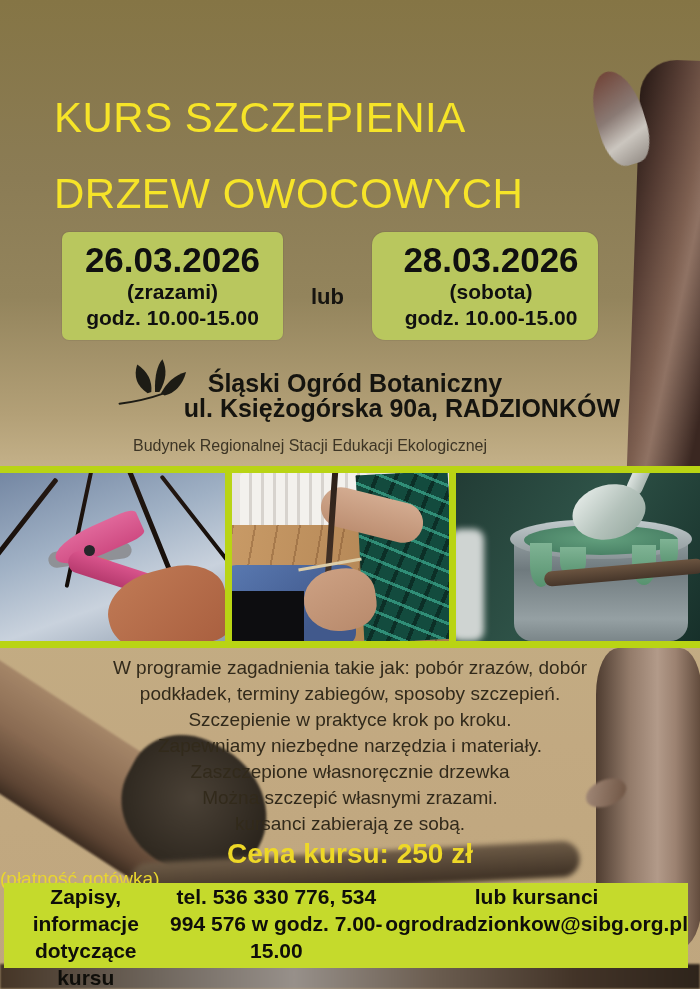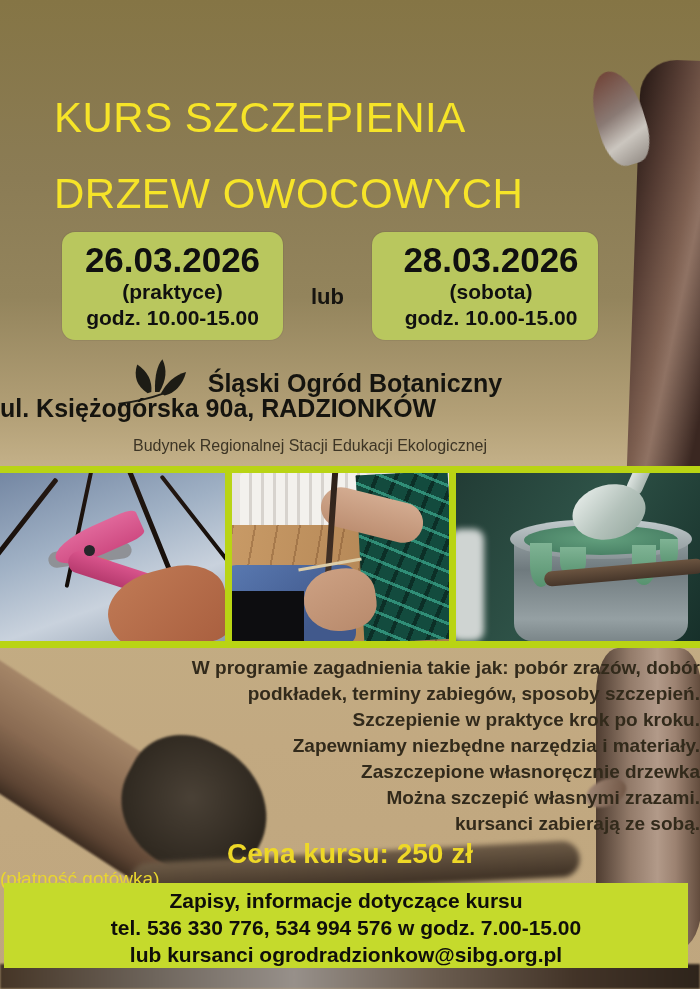--- a/index.html
+++ b/index.html
@@ -52,30 +52,30 @@
     filter:blur(1.2px);
   }
   
   .title { position:absolute; left:54px; top:80px; color:#f6e428; font-weight:400; font-size:42px; line-height:76px; letter-spacing:.5px; }
   
   .date-box {
     position:absolute; top:232px; height:108px; background:#b9c75e; border-radius:13px;
     display:flex; flex-direction:column; align-items:center; justify-content:center; gap:1px;
     color:#101010; box-shadow:0 0 0 1px rgba(0,0,0,.05);
   }
-  .date-box-1 { left:62px; width:221px; }
+  .date-box-1 { left:62px; width:221px;border-radius:7px; }
   .date-box-2 { left:372px; width:226px;padding-left:12px; }
   .date-main { font-size:35px; font-weight:700; line-height:38px; }
   .date-day  { font-size:21px; font-weight:700; line-height:24px; }
   .date-hours{ font-size:21px; font-weight:700; line-height:26px; }
   .date-or { position:absolute; left:283px; top:284px; width:89px; text-align:center; font-size:22px; font-weight:700; color:#161410; }
   
   .loc-line1 { position:absolute; left:0; top:357px; width:620px; display:flex; align-items:center; justify-content:center; gap:16px; }
   .loc-name, .loc-addr { color:#15140f; font-weight:700; font-size:25px; }
-  .loc-addr { position:absolute; left:0; top:394px; width:620px; text-align:left; }
+  .loc-addr { position:absolute; left:0; top:394px; width:620px; text-align:right; }
   .loc-building { position:absolute; left:0; top:437px; width:620px; text-align:center; color:#3d3525; font-size:16px; }
   .leaf-icon svg { display:block; }
   
   .photo-strip {
     position:absolute; left:0; top:466px; width:700px; height:182px; background:#b9d414;
     display:flex; gap:7px; padding:7px 0;
   }
   .photo { position:relative; height:168px; overflow:hidden; }
   .photo-1 { width:225px; background:linear-gradient(160deg,#7487a3 0%,#9fb0c4 38%,#c9d2dd 68%,#8f9dae 100%); }
   .photo-2 { width:217px; background:#e8e4de; }
@@ -115,28 +115,28 @@
   .wax-pool { left:68px; top:52px; width:154px; height:30px; background:radial-gradient(ellipse at 50% 45%,#63a07e 0%,#4a8266 70%,#3a6b53 100%); border-radius:50%; }
   .wax-drip { background:linear-gradient(#7fb394,#57926f); border-radius:0 0 50% 50%; }
   .drip-a { left:74px; top:70px; width:22px; height:44px; }
   .drip-b { left:104px; top:74px; width:26px; height:30px; }
   .drip-c { left:176px; top:72px; width:24px; height:40px; }
   .drip-d { left:204px; top:66px; width:18px; height:28px; }
   .spoon-bowl { left:116px; top:12px; width:74px; height:54px; background:linear-gradient(145deg,#eef3f0,#b4c2bb 55%,#93a69d); border-radius:50%; transform:rotate(-14deg); }
   .spoon-handle { left:178px; top:-28px; width:16px; height:52px; background:linear-gradient(90deg,#dde4e0,#aab7b1); border-radius:8px; transform:rotate(24deg); }
   .wax-branch { left:88px; top:92px; width:160px; height:15px; background:linear-gradient(180deg,#6b5440,#46362a); border-radius:8px; transform:rotate(-5deg); }
   
-  .program { position:absolute; left:0; top:655px; width:700px; text-align:right; color:#322a1b; font-size:19px; line-height:26px;font-weight:bold; }
+  .program { position:absolute; left:0; top:655px; width:700px; text-align:center; color:#322a1b; font-size:19px; line-height:26px; }
   
   .price-main { position:absolute; left:0; top:838px; width:700px; text-align:center; color:#eed827; font-weight:700; font-size:28px; }
   .price-note { position:absolute; left:0; top:868px; width:700px; color:#e9d62e; font-size:19px; }
   
   .contact-bar {
     position:absolute; left:4px; top:883px; width:684px; height:85px; background:#c5da2c;
-    display:flex; flex-direction:column; justify-content:flex-end; text-align:center;
+    display:flex; flex-direction:row; justify-content:center; text-align:center;
     color:#0f0e0a; font-weight:700; font-size:21px; line-height:27px;
   }
 </style>
 </head>
 <body>
 
 <div class="poster">
 
   <div class="branch branch-top-right"></div>
   <div class="branch branch-top-right-bud"></div>
@@ -147,21 +147,21 @@
   <div class="branch branch-behind-bar"></div>
   <div class="branch bottom-strip"></div>
 
   <div class="title">
     <div>KURS SZCZEPIENIA</div>
     <div>DRZEW OWOCOWYCH</div>
   </div>
 
   <div class="date-box date-box-1">
     <div class="date-main">26.03.2026</div>
-    <div class="date-day">(praktyce)</div>
+    <div class="date-day">(zrazami)</div>
     <div class="date-hours">godz. 10.00-15.00</div>
   </div>
   <div class="date-or">lub</div>
   <div class="date-box date-box-2">
     <div class="date-main">28.03.2026</div>
     <div class="date-day">(sobota)</div>
     <div class="date-hours">godz. 10.00-15.00</div>
   </div>
 
   <div class="loc-line1">

